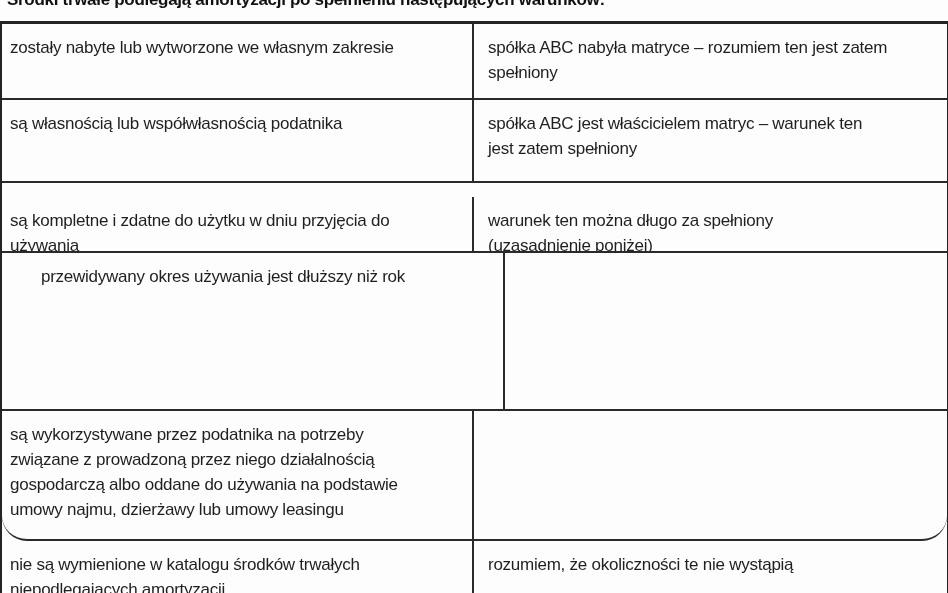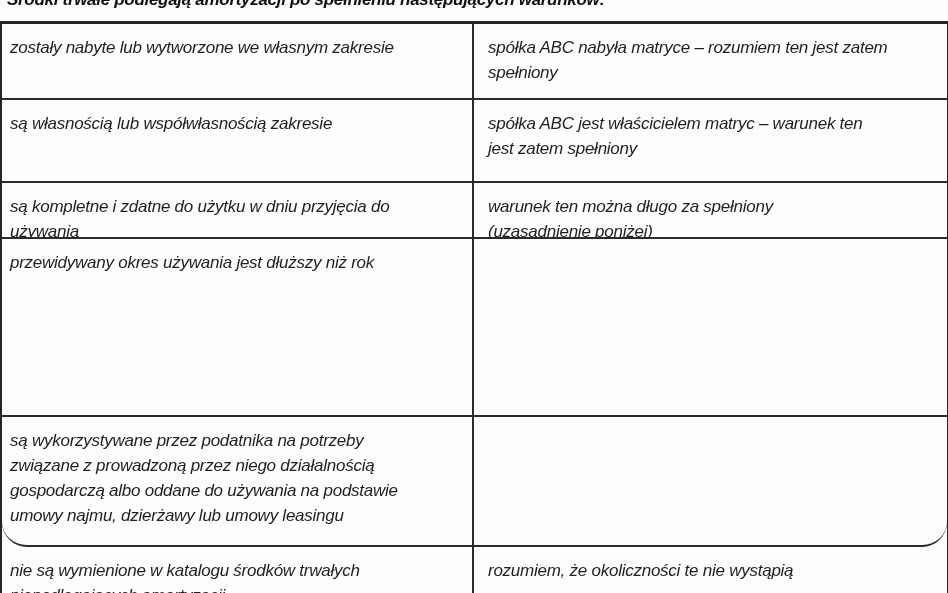--- a/index.html
+++ b/index.html
@@ -11,21 +11,20 @@
     width: 948px;
     height: 593px;
     overflow: hidden;
     position: relative;
     font-family: "Liberation Sans", "DejaVu Sans", sans-serif;
     color: #1f1f1f;
   }
   .page {
     position: absolute;
     inset: 0;
-    font-style: italic;
   }
   .caption {
     position: absolute;
     top: -10px;            
     left: 7px;
     font-size: 17px;
     font-weight: bold;
     letter-spacing: -0.3px;
     white-space: nowrap;
     color: #111;
@@ -40,22 +39,22 @@
     border-right: 2px solid #242424;
     background: #fdfdfd;
   }
   .row {
     display: flex;
     box-sizing: border-box;
     border-bottom: 2px solid #2a2a2a;
   }
   .row:nth-child(1) { height: 76px; }
   .row:nth-child(2) { height: 83px; }
-  .row:nth-child(3) { height: 56px; }
-  .row:nth-child(4) { height: 178px; }
+  .row:nth-child(3) { height: 56px; margin-top: 14px; }
+  .row:nth-child(4) { height: 158px; padding-left: 31px; }
   .row:nth-child(5) { height: 130px; border-radius: 25px; }
   .row:nth-child(6) { height: 90px; border-bottom: none; }
   .cell {
     box-sizing: border-box;
     font-size: 17px;
     line-height: 25px;
     letter-spacing: -0.25px;
     white-space: pre-line;
     padding: 11px 10px 8px 8px;
     overflow: hidden;
@@ -78,21 +77,21 @@
 
   <div class="table">
 
     <div class="row">
       <div class="cell left">zostały nabyte lub wytworzone we własnym zakresie</div>
       <div class="cell right">spółka ABC nabyła matryce – rozumiem ten jest zatem
 spełniony</div>
     </div>
 
     <div class="row">
-      <div class="cell left">są własnością lub współwłasnością zakresie</div>
+      <div class="cell left">są własnością lub współwłasnością podatnika</div>
       <div class="cell right">spółka ABC jest właścicielem matryc – warunek ten
 jest zatem spełniony</div>
     </div>
 
     <div class="row">
       <div class="cell left">są kompletne i zdatne do użytku w dniu przyjęcia do
 używania</div>
       <div class="cell right">warunek ten można długo za spełniony
 (uzasadnienie poniżej)</div>
     </div>

